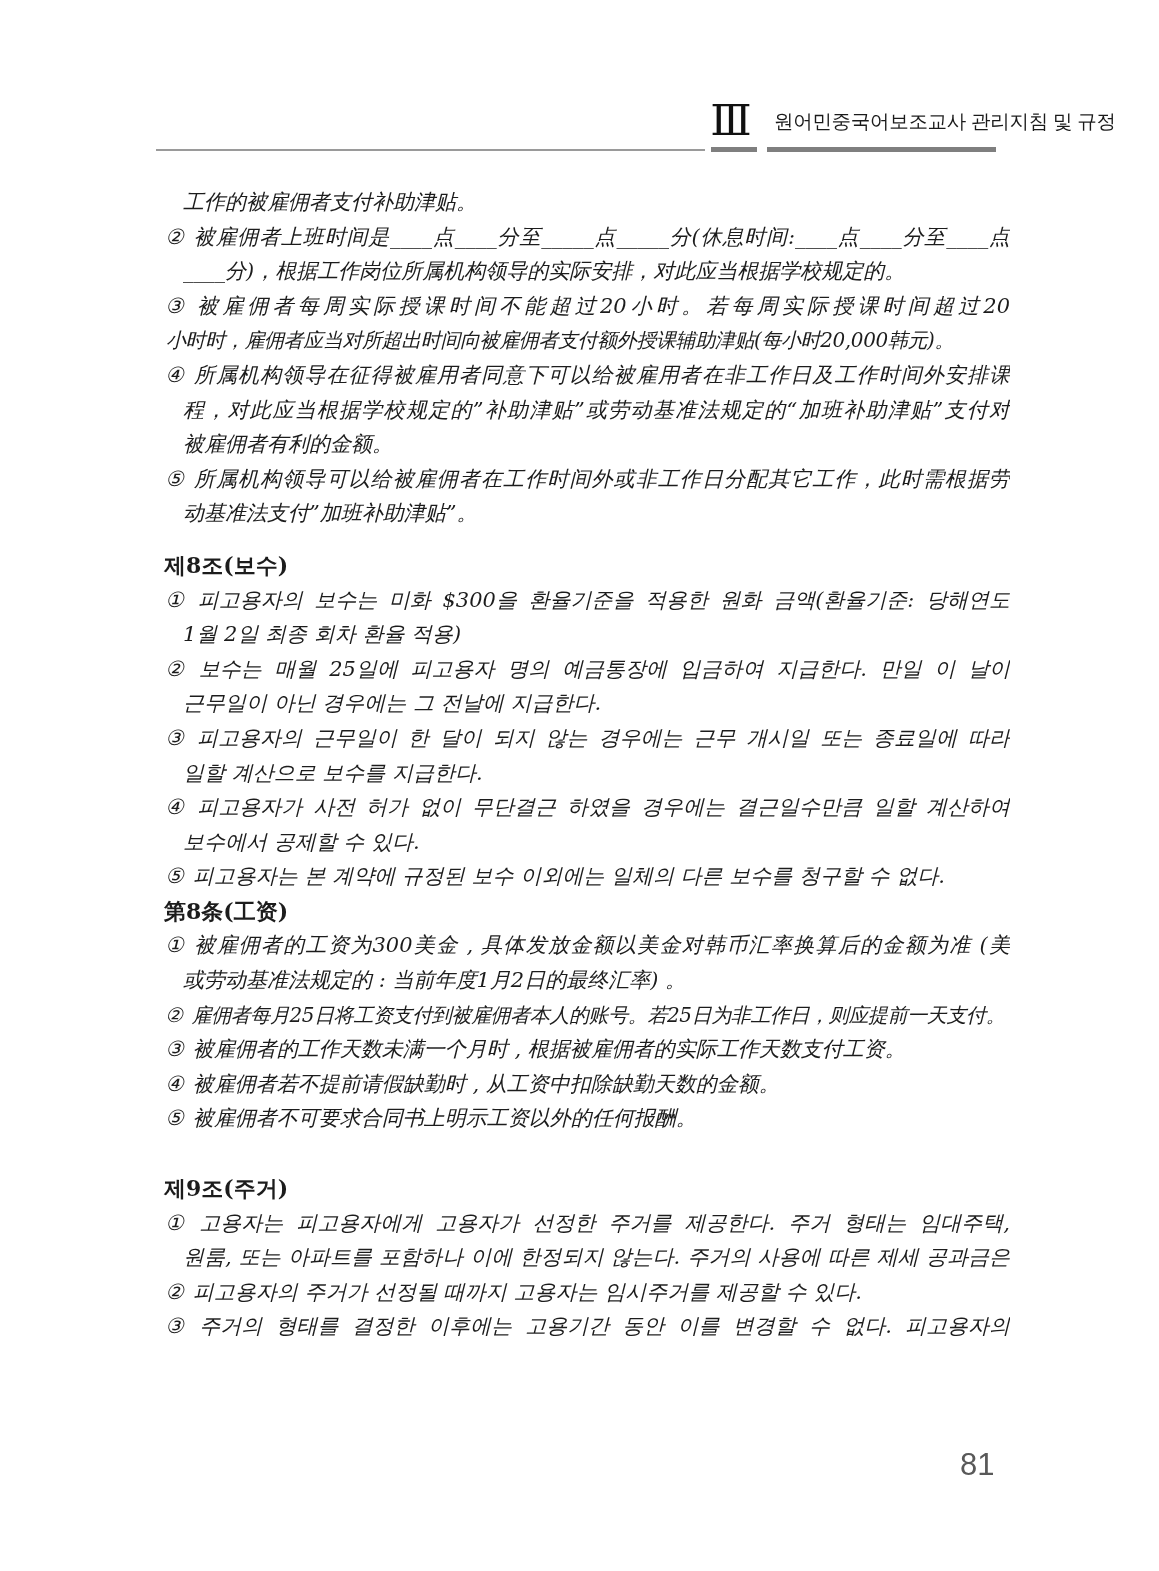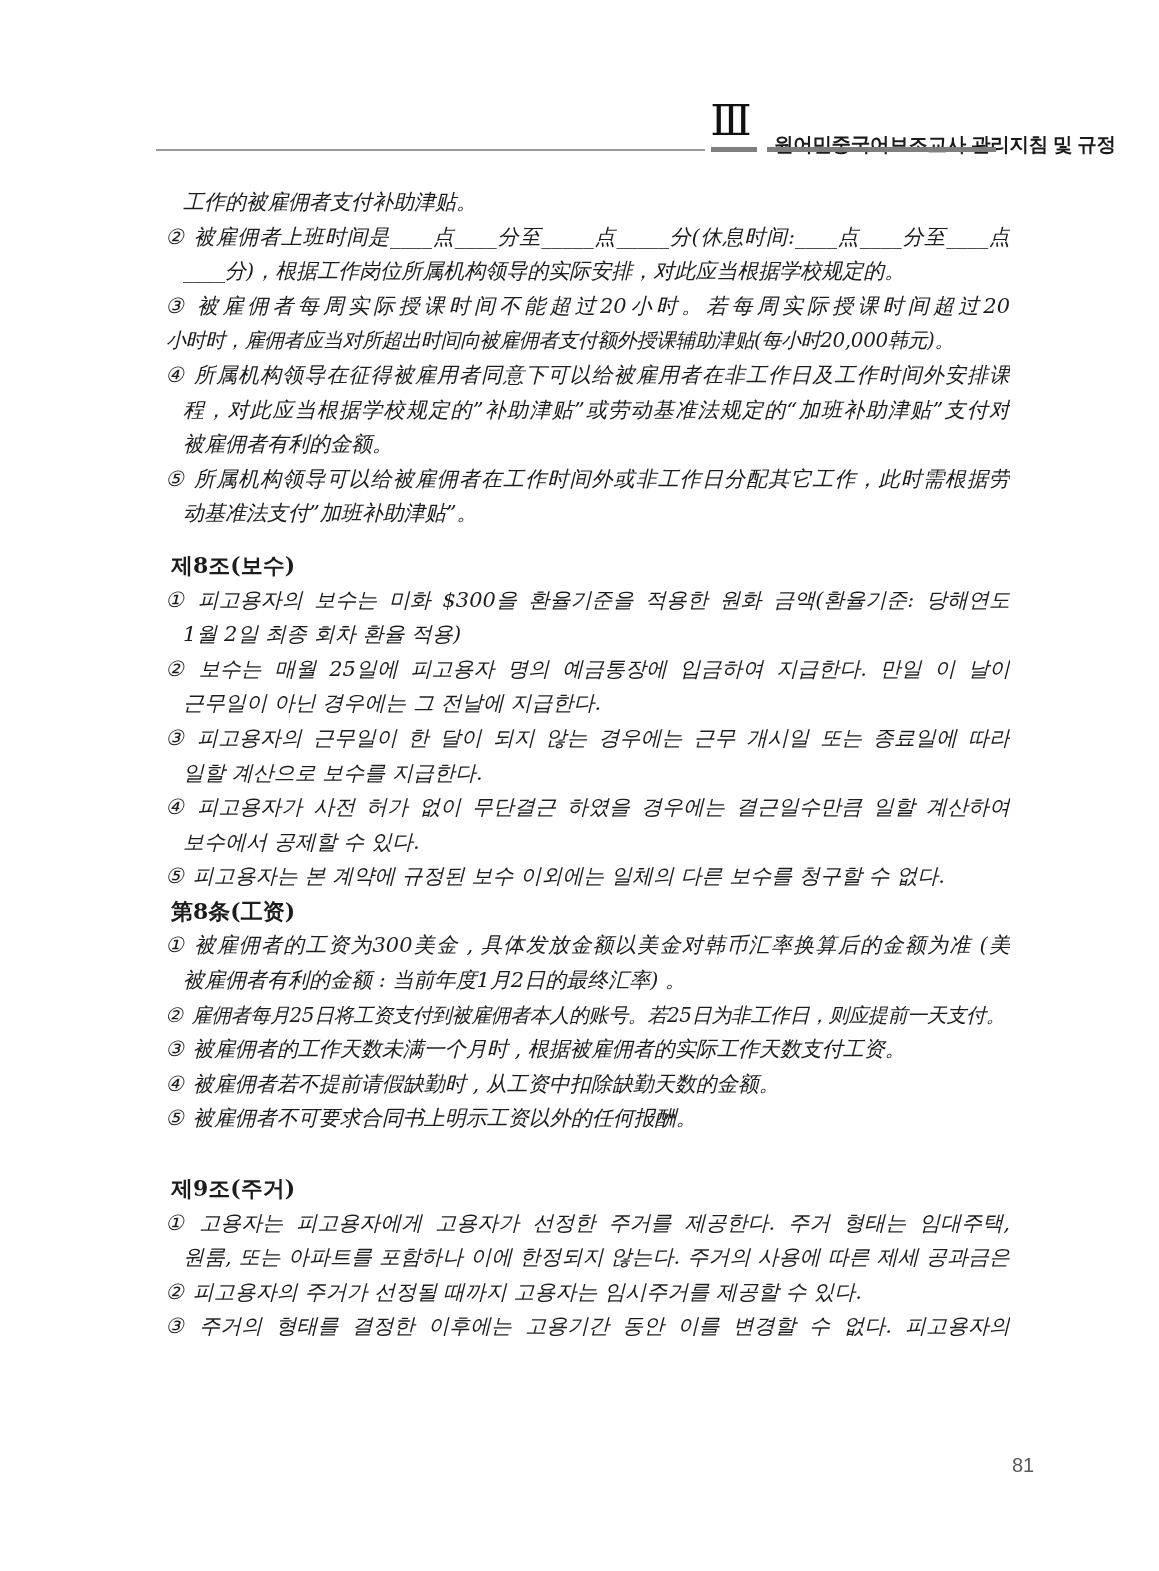--- a/index.html
+++ b/index.html
@@ -13,49 +13,49 @@
   }
   
   .hdr-rule-left{position:absolute;left:156px;top:149px;width:549px;height:2px;background:#9a9a9a;}
   .chapter-num{
     position:absolute;left:705px;top:96px;width:52px;height:50px;
     text-align:center;font-size:43px;line-height:50px;font-weight:400;
     font-family:"Liberation Serif","DejaVu Serif",serif;color:#111;
   }
   .chapter-bar{position:absolute;left:711px;top:147px;width:46px;height:5px;background:#7f7f7f;}
   .chapter-title{
-    position:absolute;left:774px;top:129px;width:300px;height:30px;
+    position:absolute;left:774px;top:106px;width:300px;height:30px;
     font-family:"Liberation Sans","DejaVu Sans",sans-serif;
-    font-size:19.5px;line-height:30px;font-weight:700;color:#1a1a1a;
+    font-size:19.5px;line-height:30px;font-weight:400;color:#1a1a1a;
     letter-spacing:-0.3px;white-space:nowrap;
   }
   .title-bar{position:absolute;left:767px;top:147px;width:229px;height:5px;background:#7f7f7f;}
   
   .content{position:absolute;left:150px;top:185px;width:860px;}
   .line{
     font-size:21px;line-height:34.6px;height:34.6px;
     margin-left:33px;               
     overflow:hidden;white-space:nowrap;font-style:italic;
   }
   .first{margin-left:15px;}         
   .cont-out{margin-left:16px;}      
   .j{text-align:justify;text-align-last:justify;white-space:normal;}
   .fit{font-size:20px;letter-spacing:-0.4px;}
   .mk{margin-right:9px;}
   .h{
     font-size:22px;line-height:34.6px;height:34.6px;
-    font-weight:700;margin-left:21px;white-space:nowrap;
+    font-weight:700;margin-left:14px;white-space:nowrap;
   }
   .mt17{margin-top:17px;}
   .mt35{margin-top:35px;}
   
   .page-number{
-    position:absolute;left:1012px;top:1448px;width:60px;
+    position:absolute;left:960px;top:1448px;width:60px;
     font-family:"Liberation Sans","DejaVu Sans",sans-serif;
-    font-size:20px;line-height:34px;color:#595959;
+    font-size:31px;line-height:34px;color:#595959;
   }
 </style>
 </head>
 <body>
 
 <div class="page">
 
   <div>
     <div class="hdr-rule-left"></div>
     <div class="chapter-num">Ⅲ</div>
@@ -88,21 +88,21 @@
       <div class="line first j"><span class="mk">③</span><span>피고용자의 근무일이 한 달이 되지 않는 경우에는 근무 개시일 또는 종료일에 따라</span></div>
       <div class="line">일할 계산으로 보수를 지급한다.</div>
       <div class="line first j"><span class="mk">④</span><span>피고용자가 사전 허가 없이 무단결근 하였을 경우에는 결근일수만큼 일할 계산하여</span></div>
       <div class="line">보수에서 공제할 수 있다.</div>
       <div class="line first"><span class="mk">⑤</span><span>피고용자는 본 계약에 규정된 보수 이외에는 일체의 다른 보수를 청구할 수 없다.</span></div>
     </section>
 
     <section>
       <div class="h">第8条(工资)</div>
       <div class="line first j"><span class="mk">①</span><span>被雇佣者的工资为300美金 , 具体发放金额以美金对韩币汇率换算后的金额为准 (美</span></div>
-      <div class="line">被雇佣者有利的金额 : 当前年度1月2日的最终汇率) 。</div>
+      <div class="line">或劳动基准法规定的 : 当前年度1月2日的最终汇率) 。</div>
       <div class="line first fit"><span class="mk">②</span><span>雇佣者每月25日将工资支付到被雇佣者本人的账号。若25日为非工作日，则应提前一天支付。</span></div>
       <div class="line first"><span class="mk">③</span><span>被雇佣者的工作天数未满一个月时 , 根据被雇佣者的实际工作天数支付工资。</span></div>
       <div class="line first"><span class="mk">④</span><span>被雇佣者若不提前请假缺勤时 , 从工资中扣除缺勤天数的金额。</span></div>
       <div class="line first"><span class="mk">⑤</span><span>被雇佣者不可要求合同书上明示工资以外的任何报酬。</span></div>
     </section>
 
     <section>
       <div class="h mt35">제9조(주거)</div>
       <div class="line first j"><span class="mk">①</span><span>고용자는 피고용자에게 고용자가 선정한 주거를 제공한다. 주거 형태는 임대주택,</span></div>
       <div class="line j">원룸, 또는 아파트를 포함하나 이에 한정되지 않는다. 주거의 사용에 따른 제세 공과금은</div>

